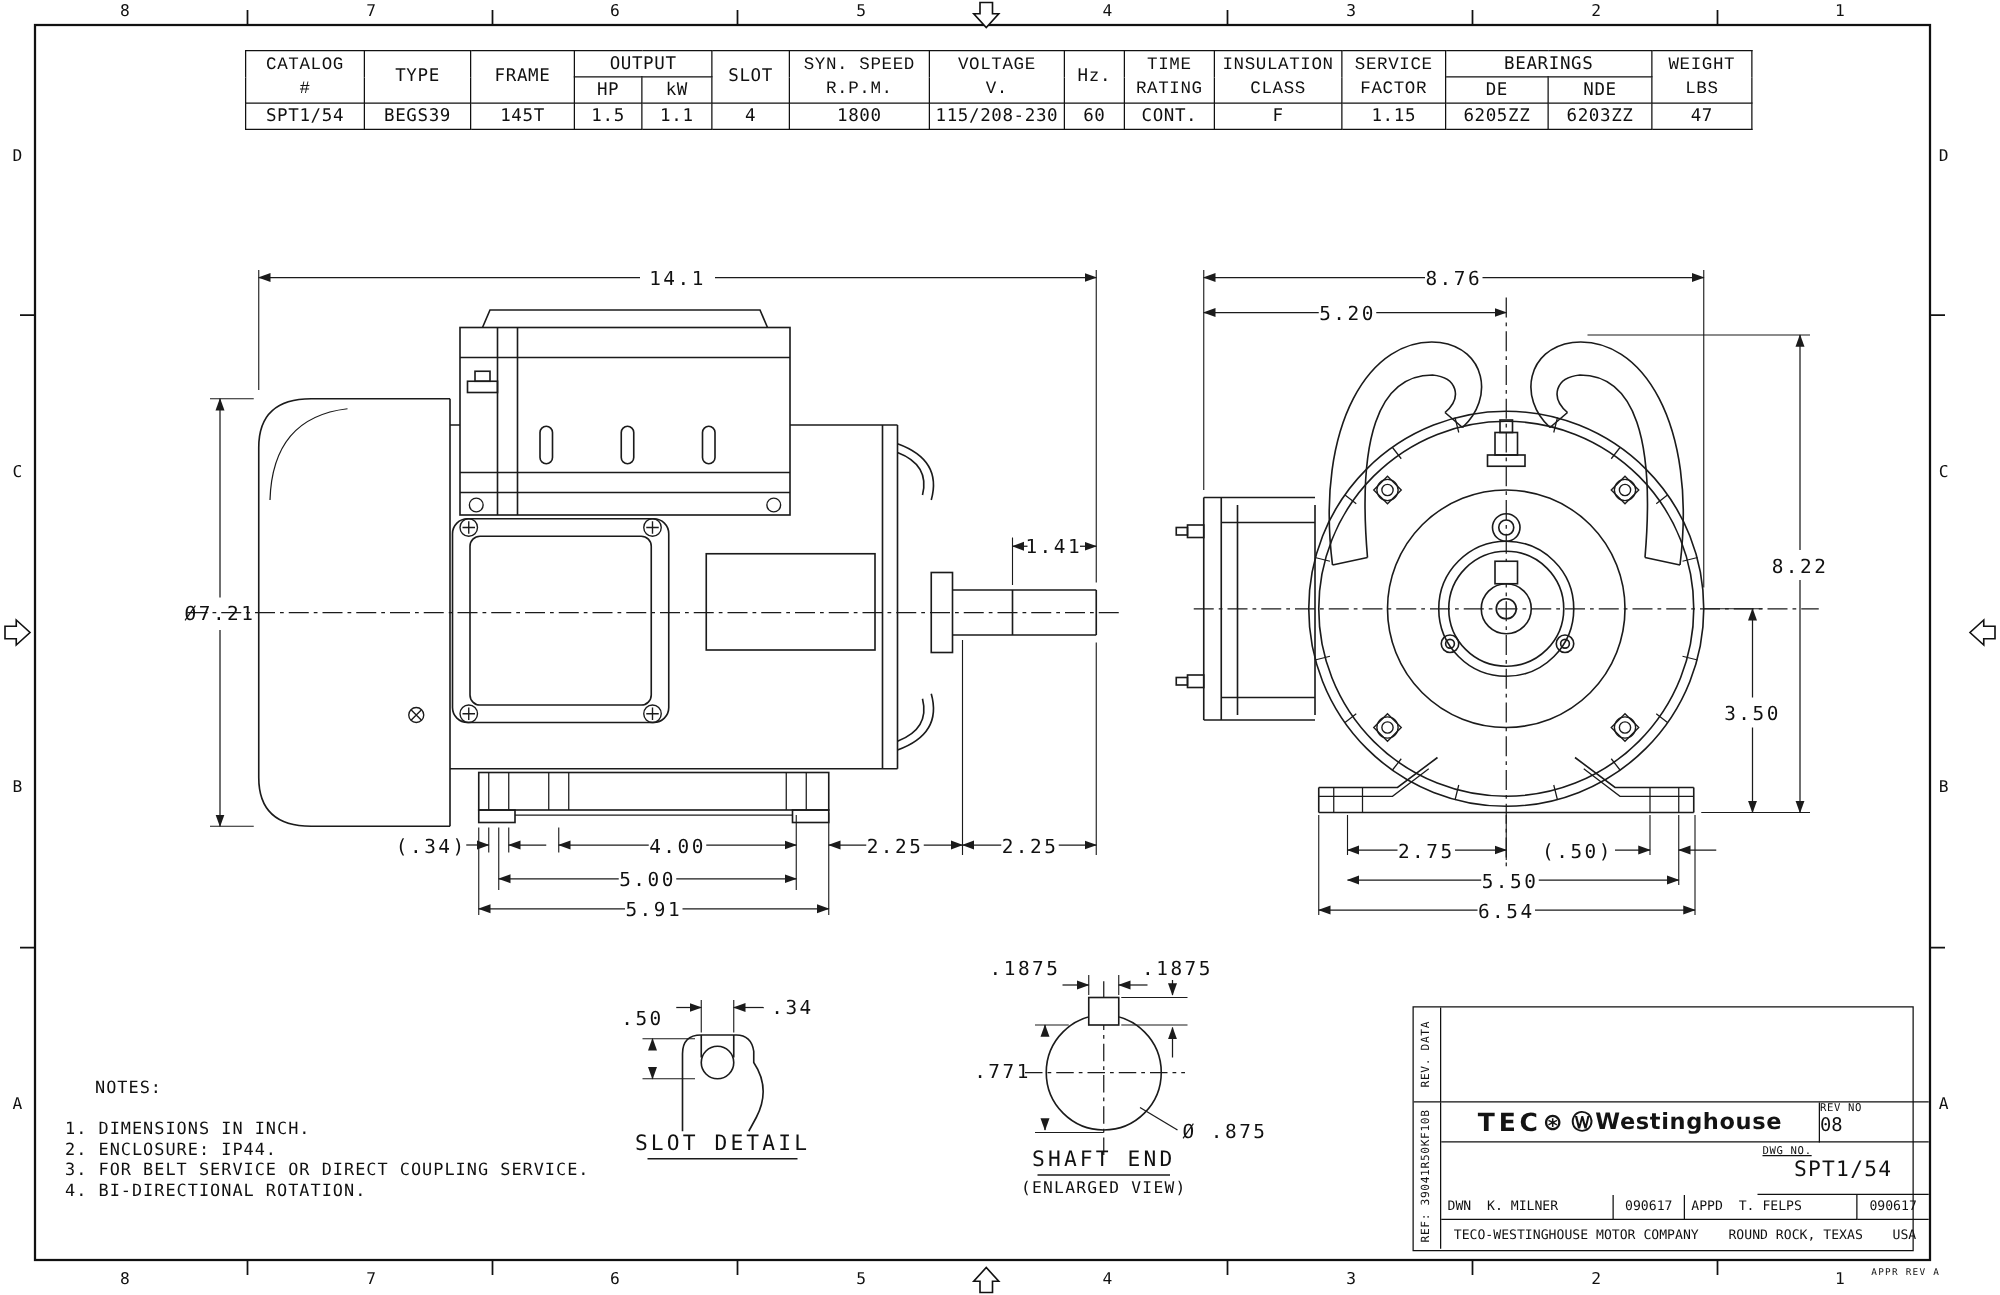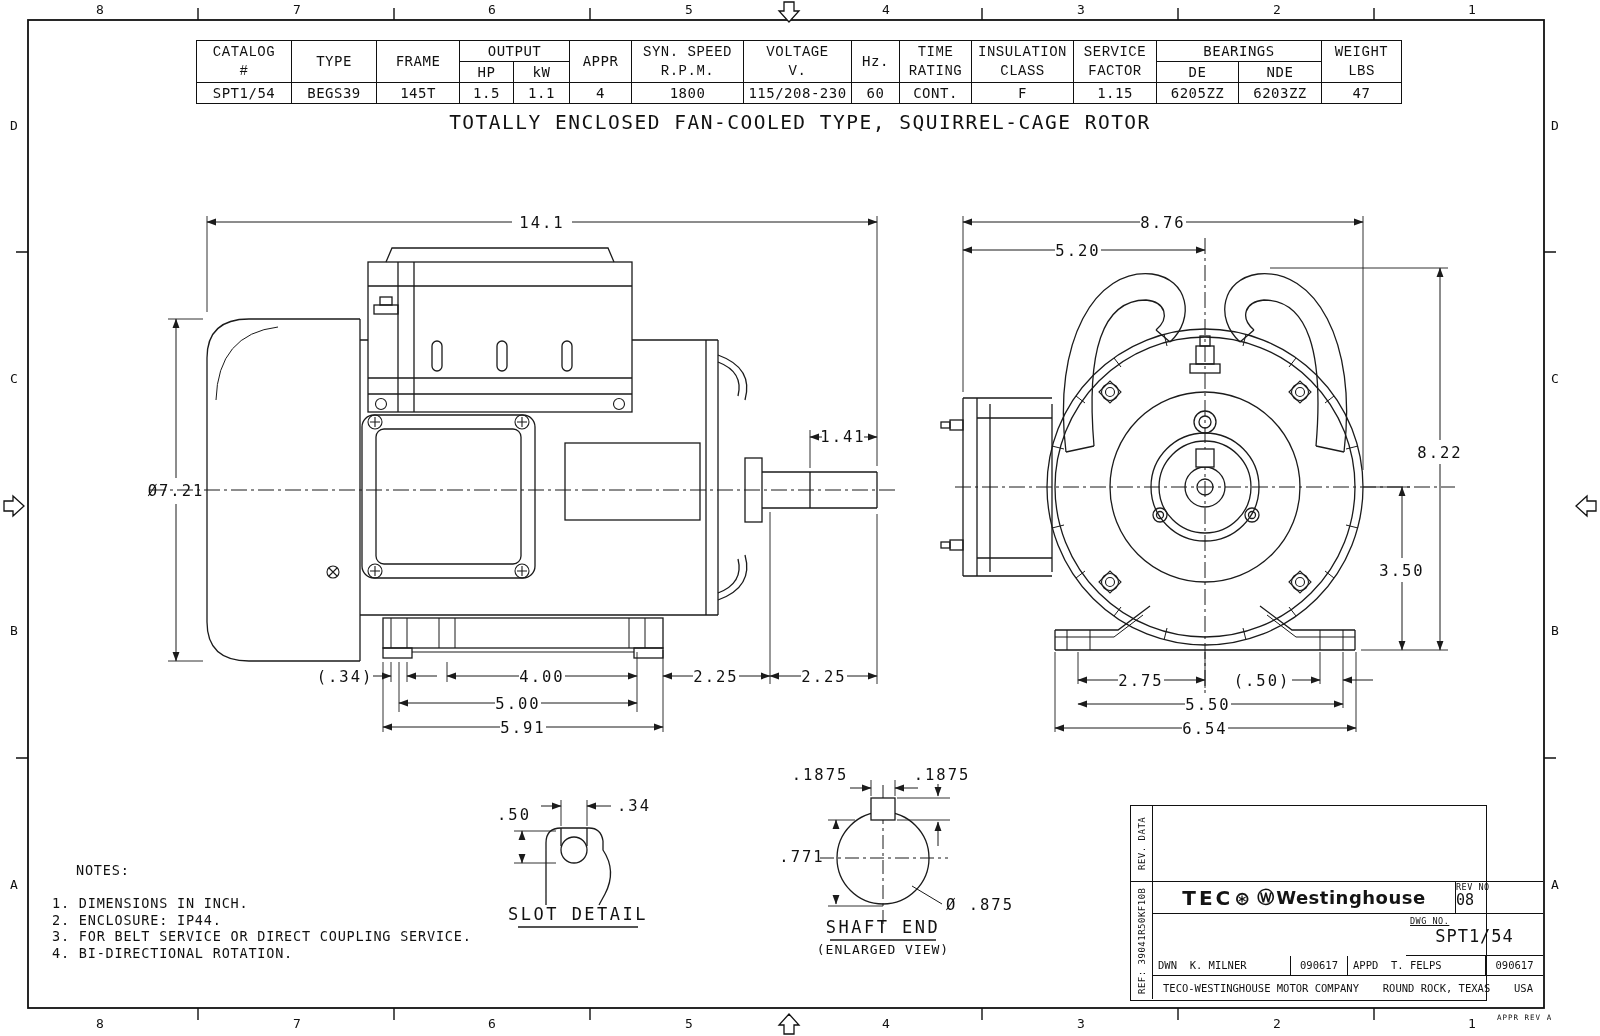--- a/index.html
+++ b/index.html
@@ -16,21 +16,21 @@
                 padding:0;height:20px;line-height:19px;white-space:nowrap;}
   table.spec .two div{line-height:19px;font-family:Liberation Mono, monospace;}
   
   .dtitle{position:absolute;left:800px;top:111px;transform:translateX(-50%);
           font-size:19.5px;letter-spacing:1.5px;white-space:nowrap;}
   
   .notes{position:absolute;left:52px;top:862px;font-size:13.5px;letter-spacing:.8px;}
   .notes .nt{margin-left:24px;margin-bottom:17px;}
   .notes .ni{line-height:16.5px;white-space:nowrap;}
   
-  .tb{position:absolute;left:1130px;top:805px;width:357px;height:196px;
+  .tb{position:absolute;left:1130px;top:805px;width:401px;height:196px;
       border:1.6px solid #111;box-sizing:border-box;}
   .tb *{box-sizing:border-box;}
   .tb .cell{position:absolute;border:0 solid #111;}
   .vtext{writing-mode:vertical-rl;transform:rotate(180deg);font-size:9px;
          letter-spacing:.5px;display:flex;align-items:center;justify-content:center;
          width:100%;height:100%;}
   .logo{display:flex;align-items:center;justify-content:center;height:100%;
         font-family:"DejaVu Sans",sans-serif;font-weight:bold;color:#141414;}
   .logo .t1{font-size:20px;letter-spacing:3px;}
   .logo .ic1{font-size:19px;margin:0 1px;}
@@ -375,21 +375,21 @@
     </colgroup>
     <tbody>
         <tr>
       <td rowspan="2" class="two">
         <div>CATALOG</div>
             <div>#</div>
           </td>
       <td rowspan="2">TYPE</td>
       <td rowspan="2">FRAME</td>
       <td colspan="2">OUTPUT</td>
-      <td rowspan="2">APPR</td>
+      <td rowspan="2">SLOT</td>
       <td rowspan="2" class="two">
         <div>SYN. SPEED</div>
             <div>R.P.M.</div>
           </td>
       <td rowspan="2" class="two">
         <div>VOLTAGE</div>
             <div>V.</div>
           </td>
       <td rowspan="2">Hz.</td>
       <td rowspan="2" class="two">
@@ -429,21 +429,20 @@
       <td>CONT.</td>
       <td>F</td>
       <td>1.15</td>
       <td>6205ZZ</td>
       <td>6203ZZ</td>
       <td>47</td>
     </tr>
   </tbody>
     </table>
 
-  <div class="dtitle">TOTALLY ENCLOSED FAN-COOLED TYPE, SQUIRREL-CAGE ROTOR</div>
 
   <div class="notes">
     <div class="nt">NOTES:</div>
     <div class="ni">1. DIMENSIONS IN INCH.</div>
     <div class="ni">2. ENCLOSURE: IP44.</div>
     <div class="ni">3. FOR BELT SERVICE OR DIRECT COUPLING SERVICE.</div>
     <div class="ni">4. BI-DIRECTIONAL ROTATION.</div>
   </div>
 
   <div class="tb">

